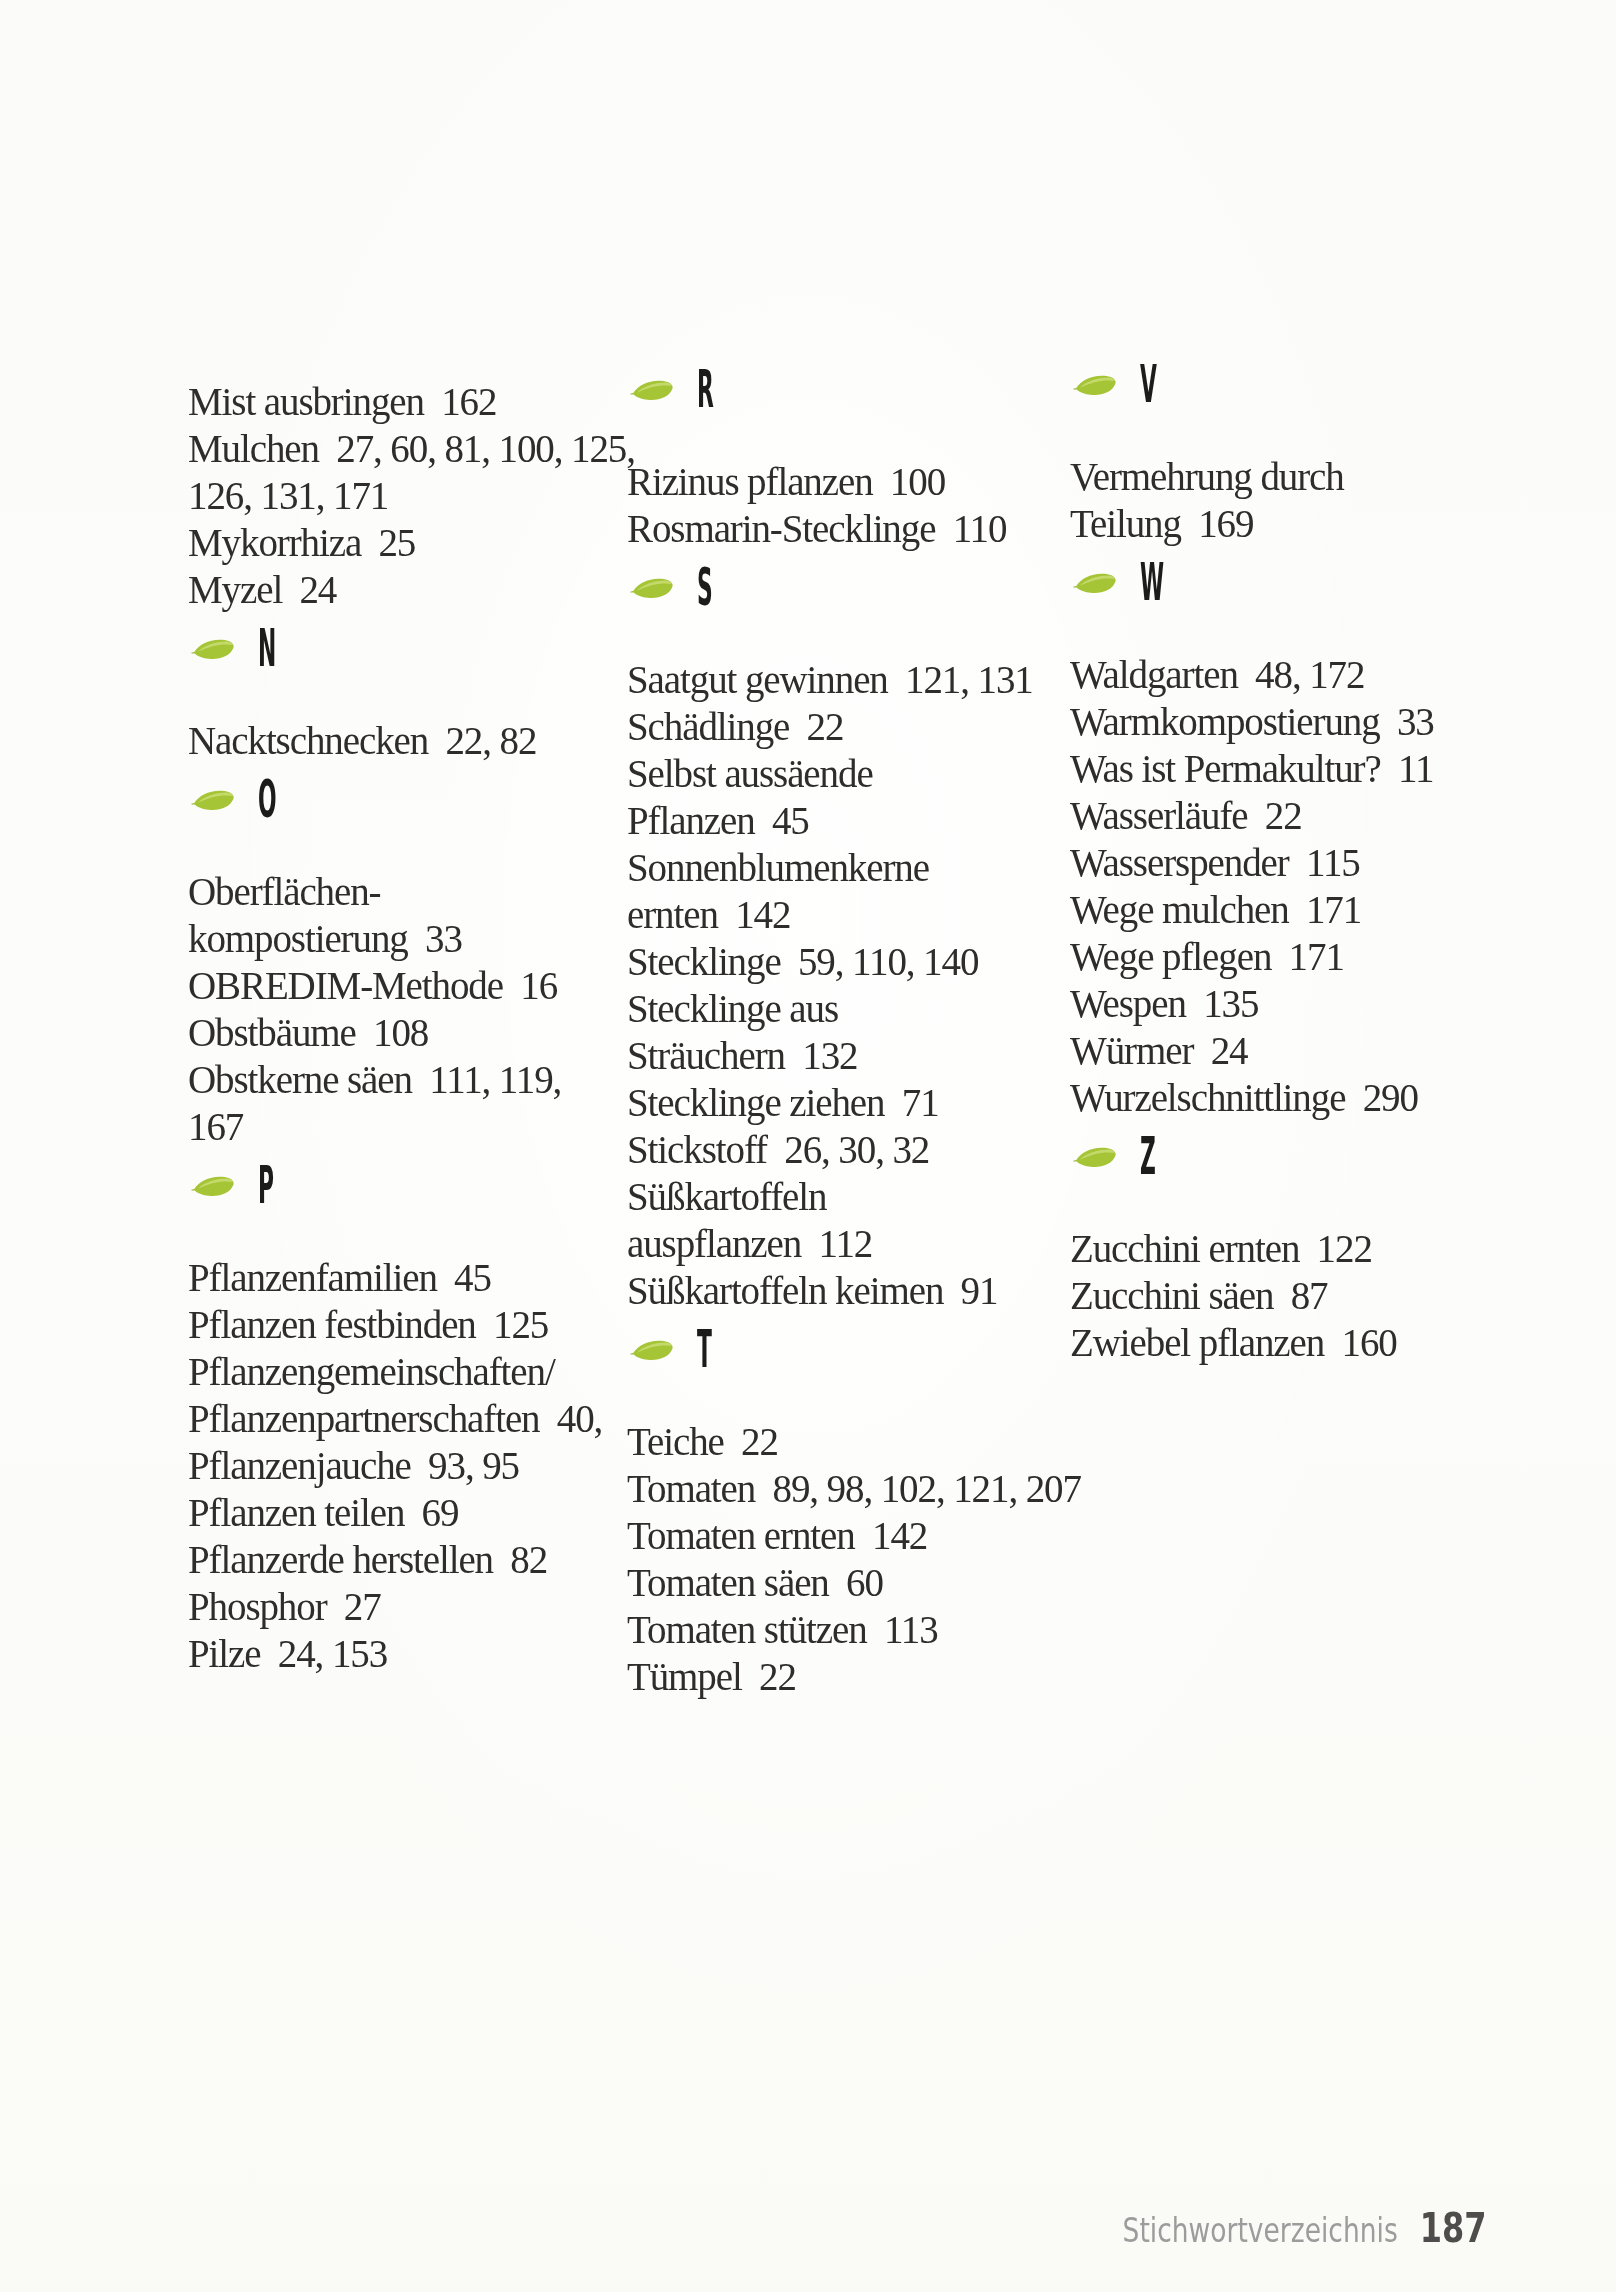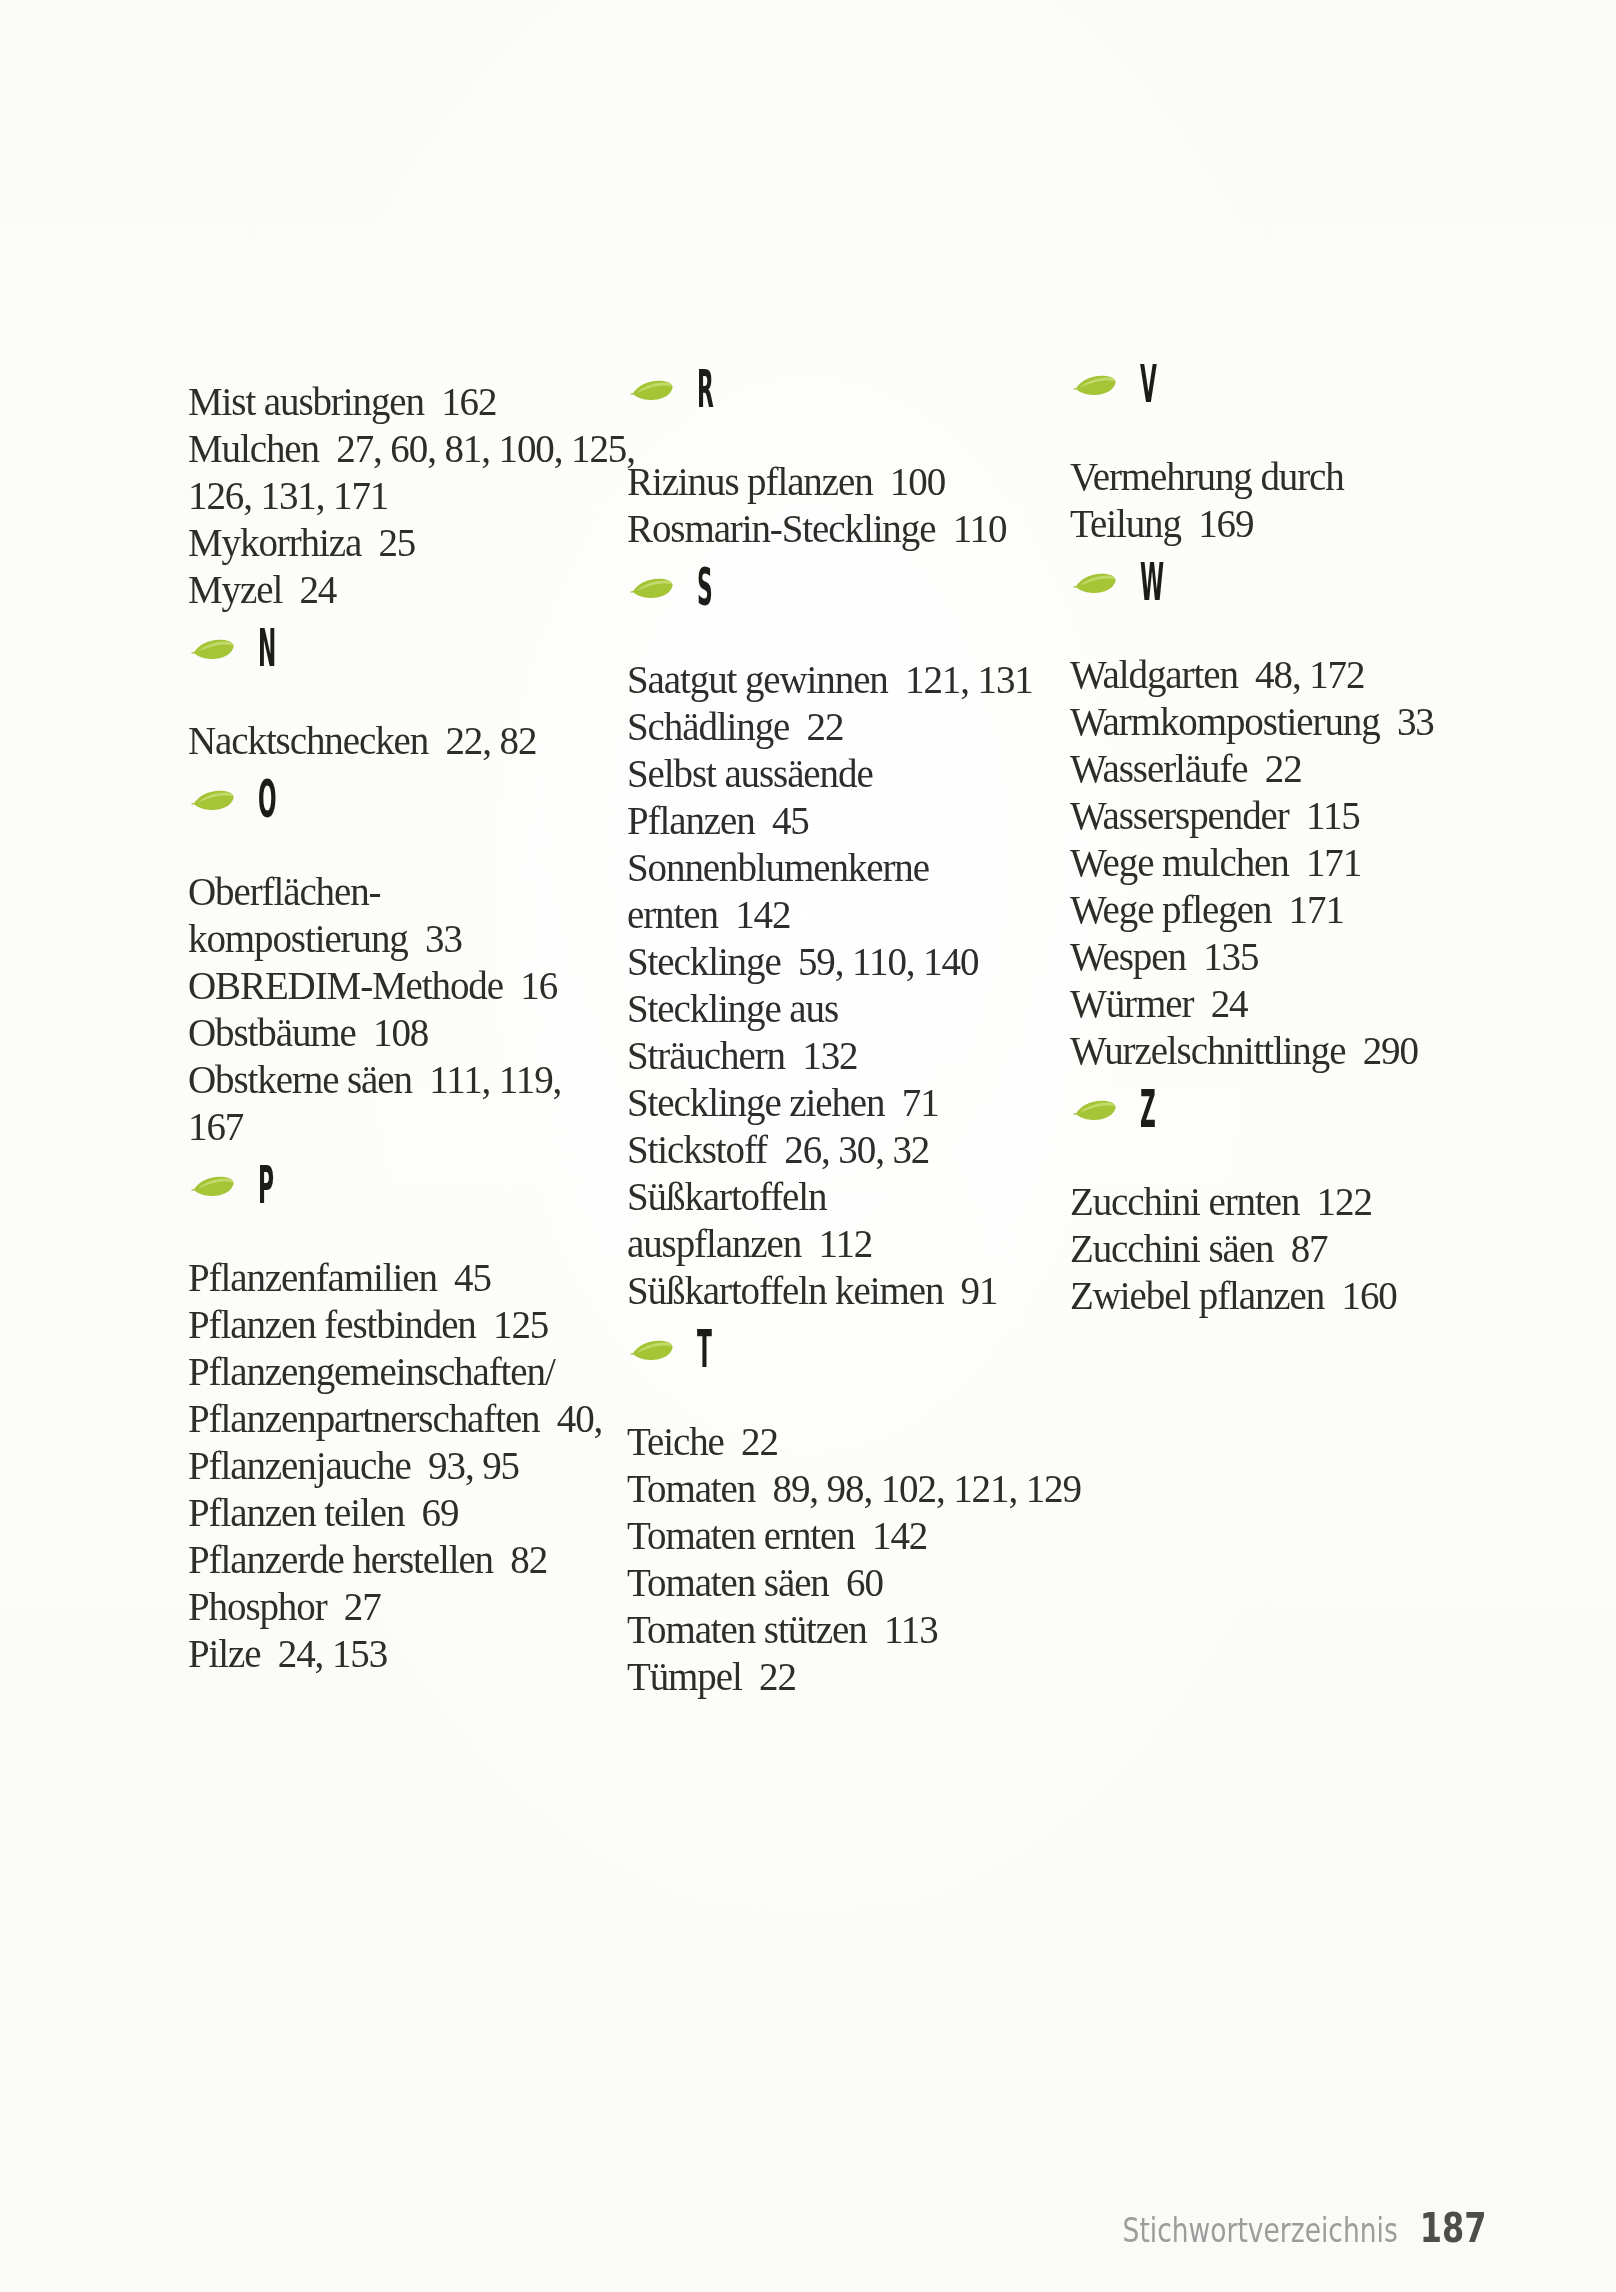--- a/index.html
+++ b/index.html
@@ -167,21 +167,21 @@
         <div class="line">Süßkartoffeln keimen  91</div>
         <div class="heading-row">
   <svg class="leaf" viewBox="0 0 60 36" xmlns="http://www.w3.org/2000/svg" aria-hidden="true">
     <path d="M1 23 C3 22.4, 5 22, 7 21.8 L7 23.5 C4.8 23.8, 2.8 23.8, 1 23 Z" fill="#93b22a"></path>
     <path d="M5 22.5 C12 11, 27 4.5, 44 6.5 C52 7.5, 57 12, 55.5 16 C52 26.5, 38 32, 24 30.5 C14.5 29.5, 8 26.5, 5 22.5 Z" fill="#a5c436"></path>
     <path d="M10 21.5 C18 14, 30 8.5, 47 8.5 C51 8.7, 54 10.5, 54.5 13 C44 10.5, 26 13.5, 10 21.5 Z" fill="#c3d96a"></path>
   </svg>
 <span class="heading-letter">T</span>
         </div>
         <div class="line">Teiche  22</div>
-        <div class="line">Tomaten  89, 98, 102, 121, 129</div>
+        <div class="line">Tomaten  89, 98, 102, 121, 207</div>
         <div class="line">Tomaten ernten  142</div>
         <div class="line">Tomaten säen  60</div>
         <div class="line">Tomaten stützen  113</div>
         <div class="line">Tümpel  22</div>
       </section>
     <section class="col col-3">
         <div class="heading-row">
   <svg class="leaf" viewBox="0 0 60 36" xmlns="http://www.w3.org/2000/svg" aria-hidden="true">
     <path d="M1 23 C3 22.4, 5 22, 7 21.8 L7 23.5 C4.8 23.8, 2.8 23.8, 1 23 Z" fill="#93b22a"></path>
     <path d="M5 22.5 C12 11, 27 4.5, 44 6.5 C52 7.5, 57 12, 55.5 16 C52 26.5, 38 32, 24 30.5 C14.5 29.5, 8 26.5, 5 22.5 Z" fill="#a5c436"></path>
@@ -194,20 +194,21 @@
         <div class="heading-row">
   <svg class="leaf" viewBox="0 0 60 36" xmlns="http://www.w3.org/2000/svg" aria-hidden="true">
     <path d="M1 23 C3 22.4, 5 22, 7 21.8 L7 23.5 C4.8 23.8, 2.8 23.8, 1 23 Z" fill="#93b22a"></path>
     <path d="M5 22.5 C12 11, 27 4.5, 44 6.5 C52 7.5, 57 12, 55.5 16 C52 26.5, 38 32, 24 30.5 C14.5 29.5, 8 26.5, 5 22.5 Z" fill="#a5c436"></path>
     <path d="M10 21.5 C18 14, 30 8.5, 47 8.5 C51 8.7, 54 10.5, 54.5 13 C44 10.5, 26 13.5, 10 21.5 Z" fill="#c3d96a"></path>
   </svg>
 <span class="heading-letter">W</span>
         </div>
         <div class="line">Waldgarten  48, 172</div>
         <div class="line">Warmkompostierung  33</div>
+        <div class="line">Was ist Permakultur?  11</div>
         <div class="line">Wasserläufe  22</div>
         <div class="line">Wasserspender  115</div>
         <div class="line">Wege mulchen  171</div>
         <div class="line">Wege pflegen  171</div>
         <div class="line">Wespen  135</div>
         <div class="line">Würmer  24</div>
         <div class="line">Wurzelschnittlinge  290</div>
         <div class="heading-row">
   <svg class="leaf" viewBox="0 0 60 36" xmlns="http://www.w3.org/2000/svg" aria-hidden="true">
     <path d="M1 23 C3 22.4, 5 22, 7 21.8 L7 23.5 C4.8 23.8, 2.8 23.8, 1 23 Z" fill="#93b22a"></path>

